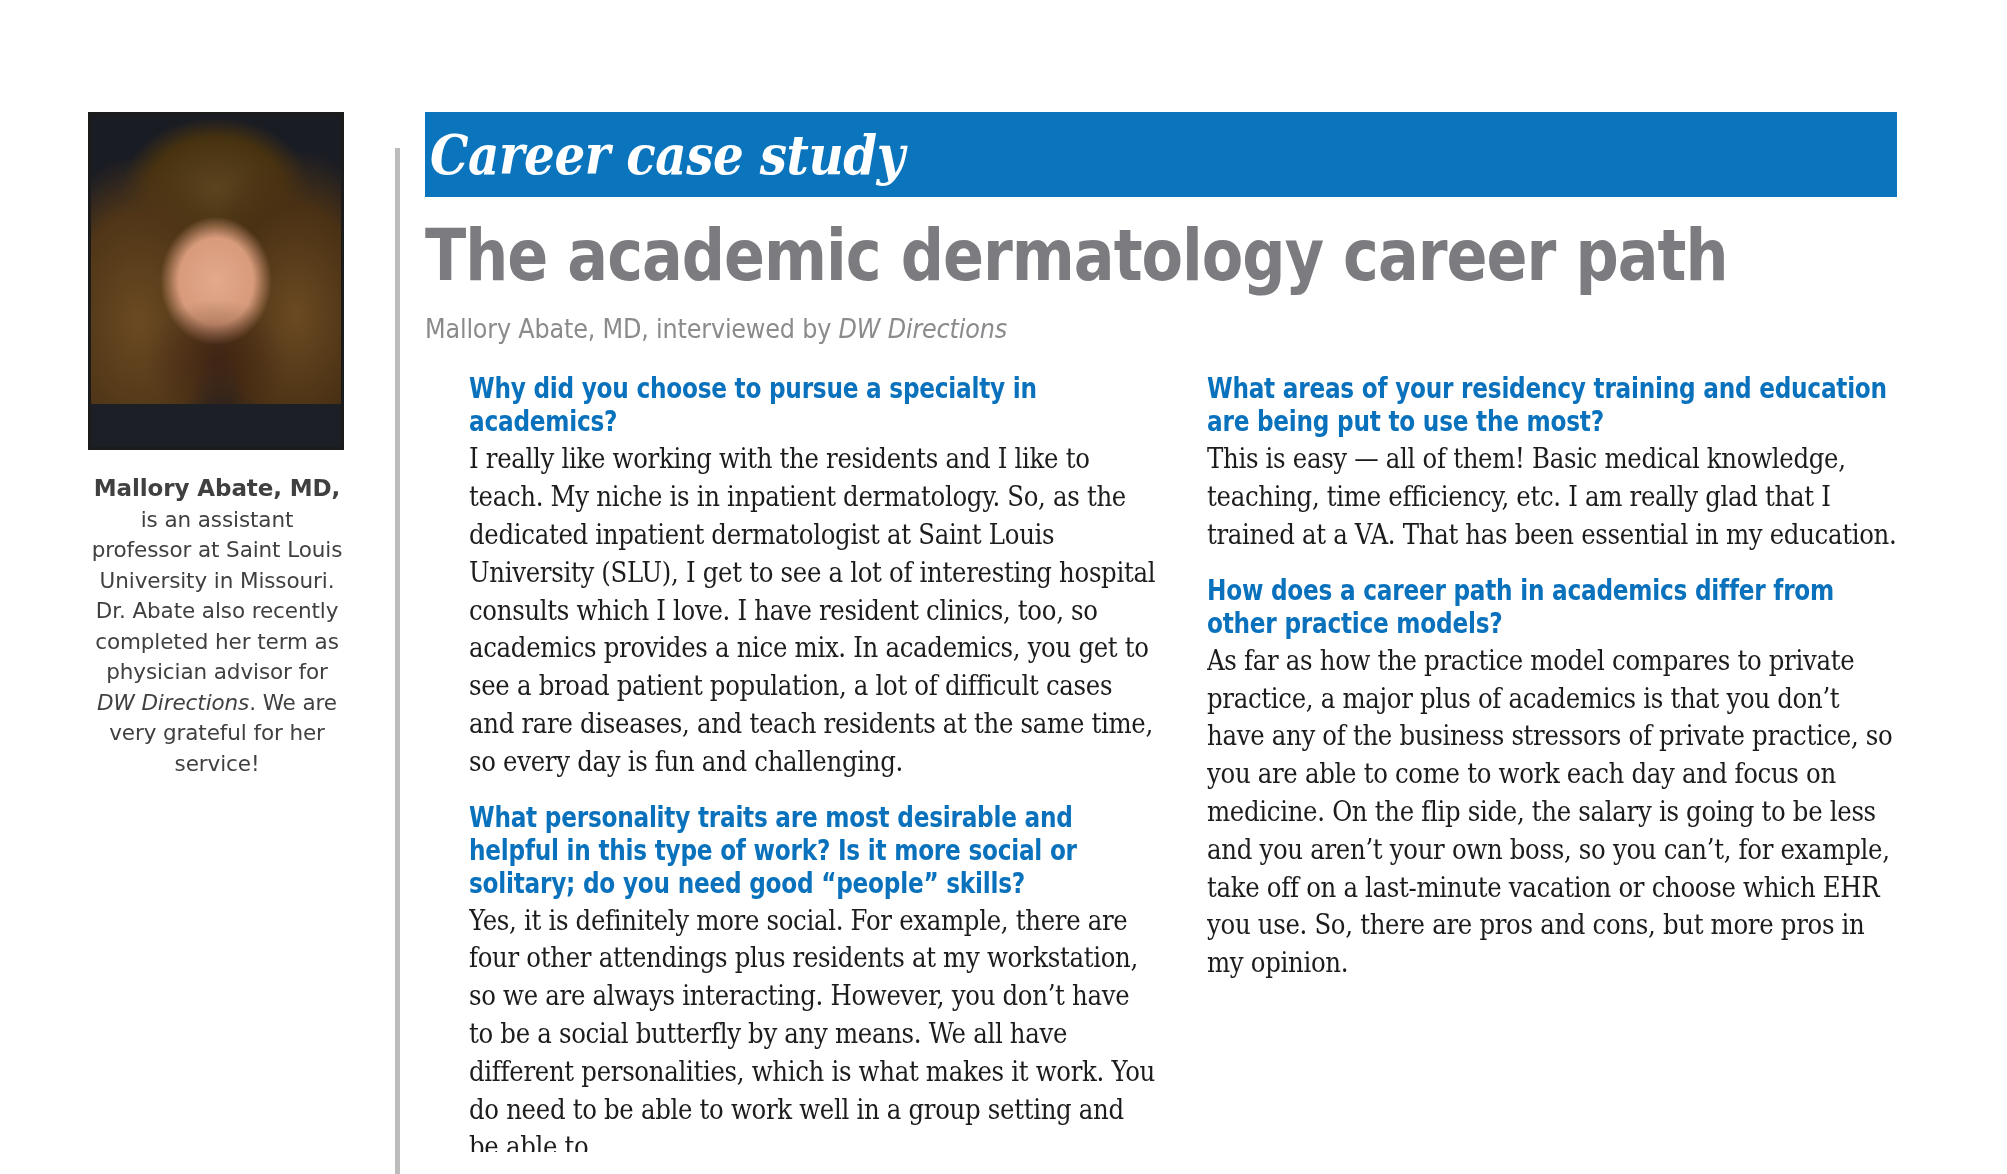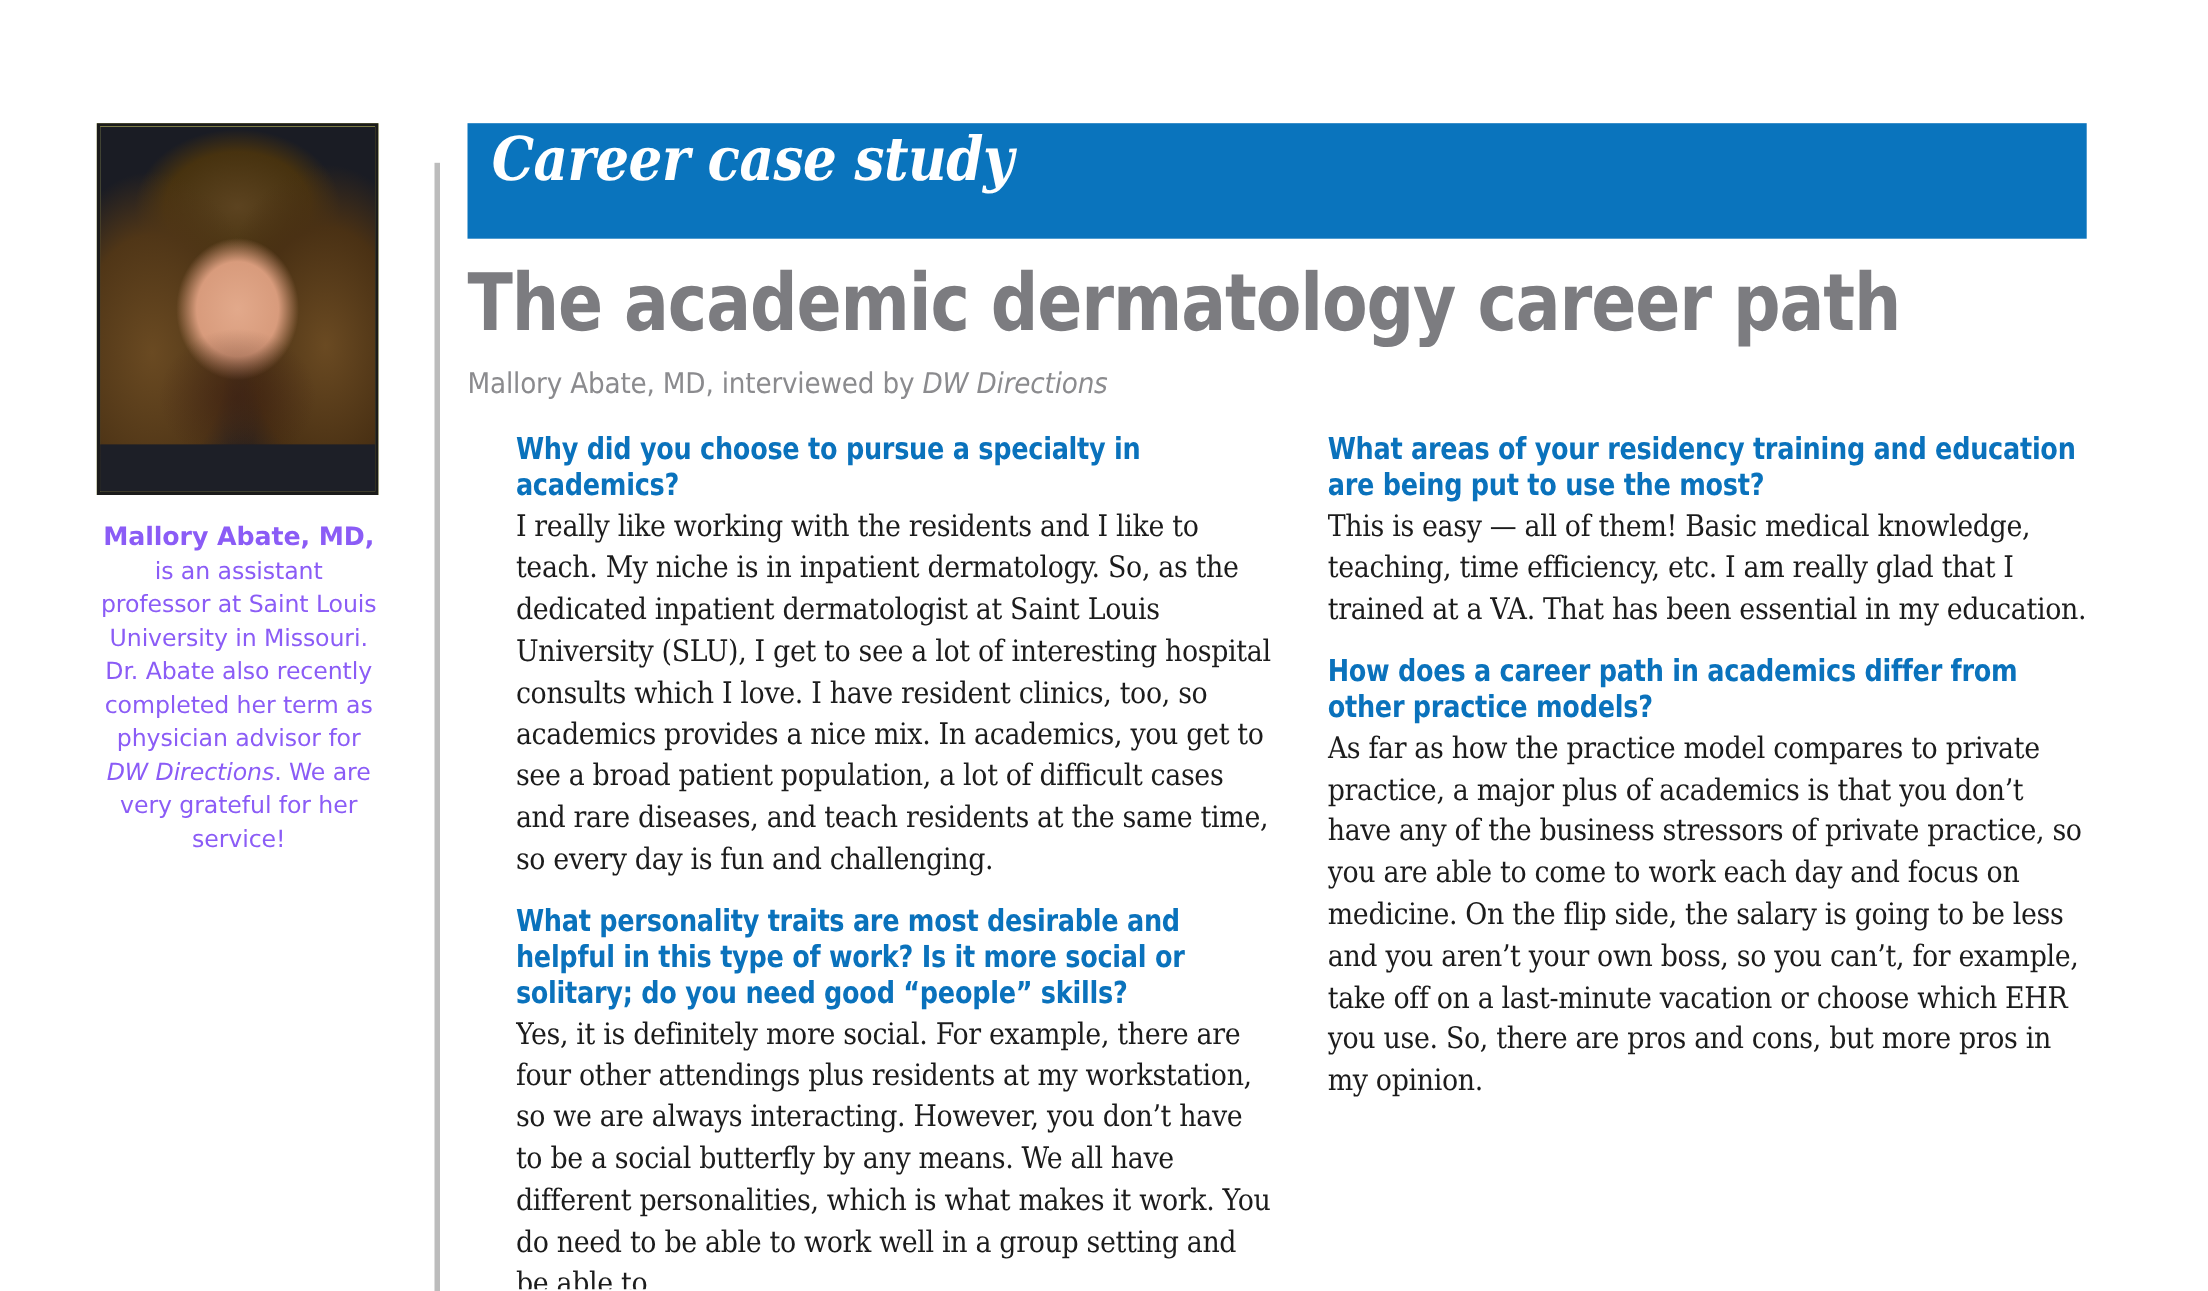--- a/index.html
+++ b/index.html
@@ -58,21 +58,21 @@
     height: 13%;
     background: #1d1f27;
   }
 
   .caption {
     margin-top: 22px;
     text-align: center;
     font-family: "DejaVu Sans", sans-serif;
     font-size: 21.5px;
     line-height: 1.42;
-    color: #8b5cf6;
+    color: #404040;
     letter-spacing: -0.1px;
   }
   .caption b {
     font-weight: 700;
     font-size: 23px;
   }
   .caption i { font-style: italic; }
 
   
   .vrule {
@@ -86,25 +86,25 @@
 
   
   .main {
     position: absolute;
     left: 425px;
     top: 112px;
     width: 1472px;
   }
 
   .banner {
-    height: 105px;
+    height: 85px;
     background: #0a74bd;
     display: flex;
-    align-items: flex-start;
-    padding-left: 22px;
+    align-items: center;
+    padding-left: 5px;
     box-sizing: border-box;
   }
   .banner-text {
     font-family: "DejaVu Serif", "Liberation Serif", serif;
     font-style: italic;
     font-weight: 700;
     font-size: 55px;
     color: #ffffff;
     letter-spacing: -0.5px;
     transform: scaleX(0.88);

